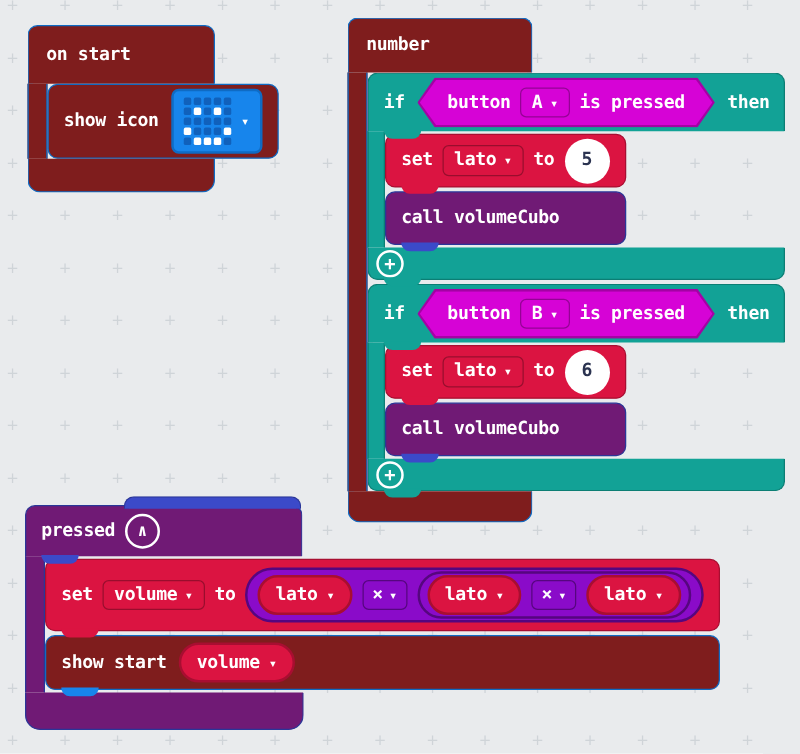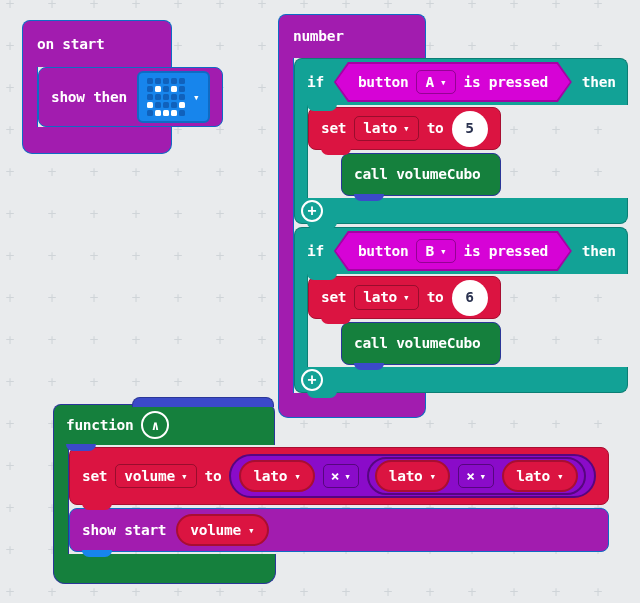--- a/index.html
+++ b/index.html
@@ -12,24 +12,24 @@
   #grid-layer span{
     position:absolute; transform:translate(-50%,-50%);
     color:#CFD4D8; font:400 12px "DejaVu Sans",sans-serif;
   }
   .btxt{color:#fff; font:600 14.5px/1 "DejaVu Sans Mono",monospace; letter-spacing:-0.3px; white-space:nowrap;}
   .dtxt{color:#2B3350; font:700 14.5px/1 "DejaVu Sans Mono",monospace; white-space:nowrap;}
   .arrow{color:#fff; font-size:11px; line-height:1;}
   *{box-sizing:border-box;}
 
   
-  .bg-blue{background:#a21caf;}   .bd-blue{border:1px solid #0F6BC4;}
+  .bg-blue{background:#7f1d1d;}   .bd-blue{border:1px solid #0F6BC4;}
   .bg-teal{background:#12A296;}   .bd-teal{border:1px solid #0C7E74;}
   .bg-red{background:#DB1441;}    .bd-red{border:1px solid #A80E31;}
-  .bg-indigo{background:#15803d;margin-left:33px;} .bd-indigo{border:1px solid #2A3698;}
+  .bg-indigo{background:#701a75;} .bd-indigo{border:1px solid #2A3698;}
 
   
   .abs{position:absolute;}
   .row{display:flex; align-items:stretch;}
   .stmt{
     position:relative; display:flex; align-items:center; gap:8px;
     border-radius:8px; padding:0 12px; flex-shrink:0;
   }
   .tab{
     position:absolute; bottom:-6px; left:12px; width:30px; height:7px;
@@ -339,21 +339,21 @@
     </div>
 
   <div class="abs" style="left:22px; top:20px; width:150px;">
     <div class="chead bg-blue bd-blue" style="width:150px; height:47px; padding:0 14px; border-bottom:none;">
       <span class="btxt">on start</span>
     </div>
     <div class="row">
       <div class="spine bg-blue bd-blue" style="width:16px; border-top:none; border-bottom:none;"></div>
       <div class="children" style="padding:0;">
         <div class="stmt bg-blue bd-blue" style="height:60px; gap:10px;">
-          <span class="btxt">show then</span>
+          <span class="btxt">show icon</span>
           <span class="icon-field">
             <span class="led">
                 <i></i>
                 <i></i>
                 <i></i>
                 <i></i>
                 <i></i>
                 <i></i>
                 <i class="on"></i>
                 <i></i>
@@ -478,21 +478,21 @@
         </div>
 
       </div>
     </div>
     <div class="cfoot bg-blue bd-blue" style="width:148px; height:25px; border-top:none;"></div>
   </div>
 
   <div class="abs" style="left:20px; top:404px; width:222px;">
     <div class="chead bg-indigo bd-indigo" style="width:222px; height:41px; gap:8px; padding:0 12px; border-bottom:none;">
       <i class="fn-lip"></i>
-      <span class="btxt">function</span>
+      <span class="btxt">pressed</span>
       <span class="ring" style="width:28px; height:28px; font-size:13px;">
         <span>∧</span>
       </span>
       <i class="tab t-indigo"></i>
     </div>
     <div class="row">
       <div class="spine bg-indigo bd-indigo" style="width:16px; border-top:none; border-bottom:none;"></div>
       <div class="children">
 
         <div class="stmt bg-red bd-red" style="height:58px;">

